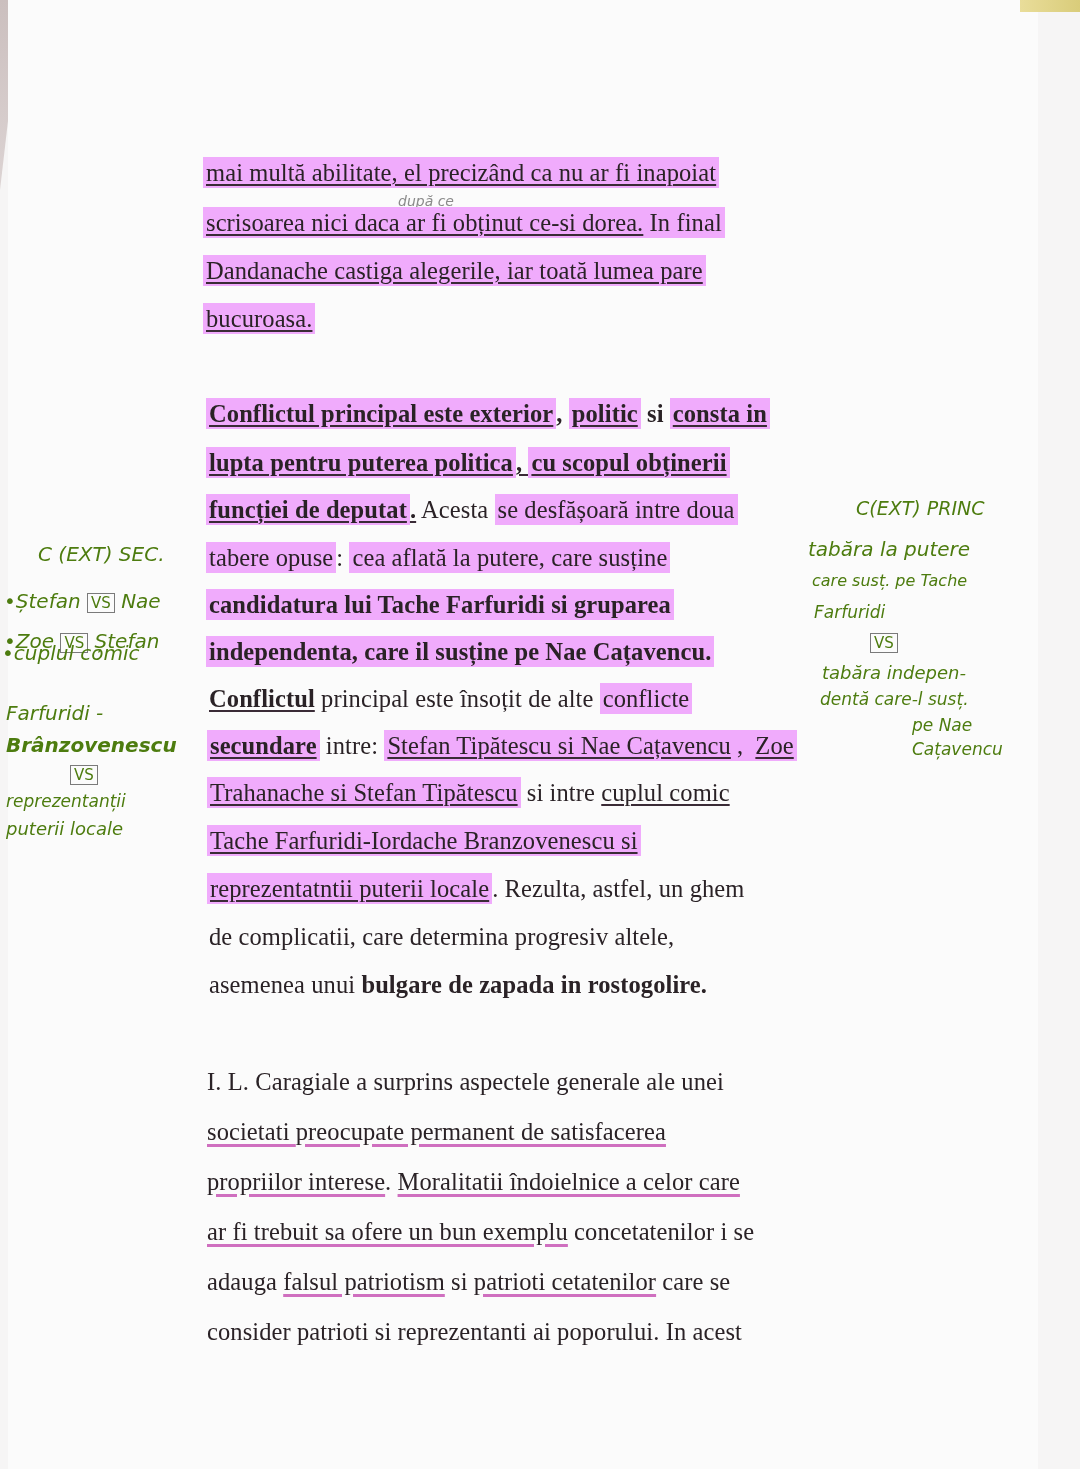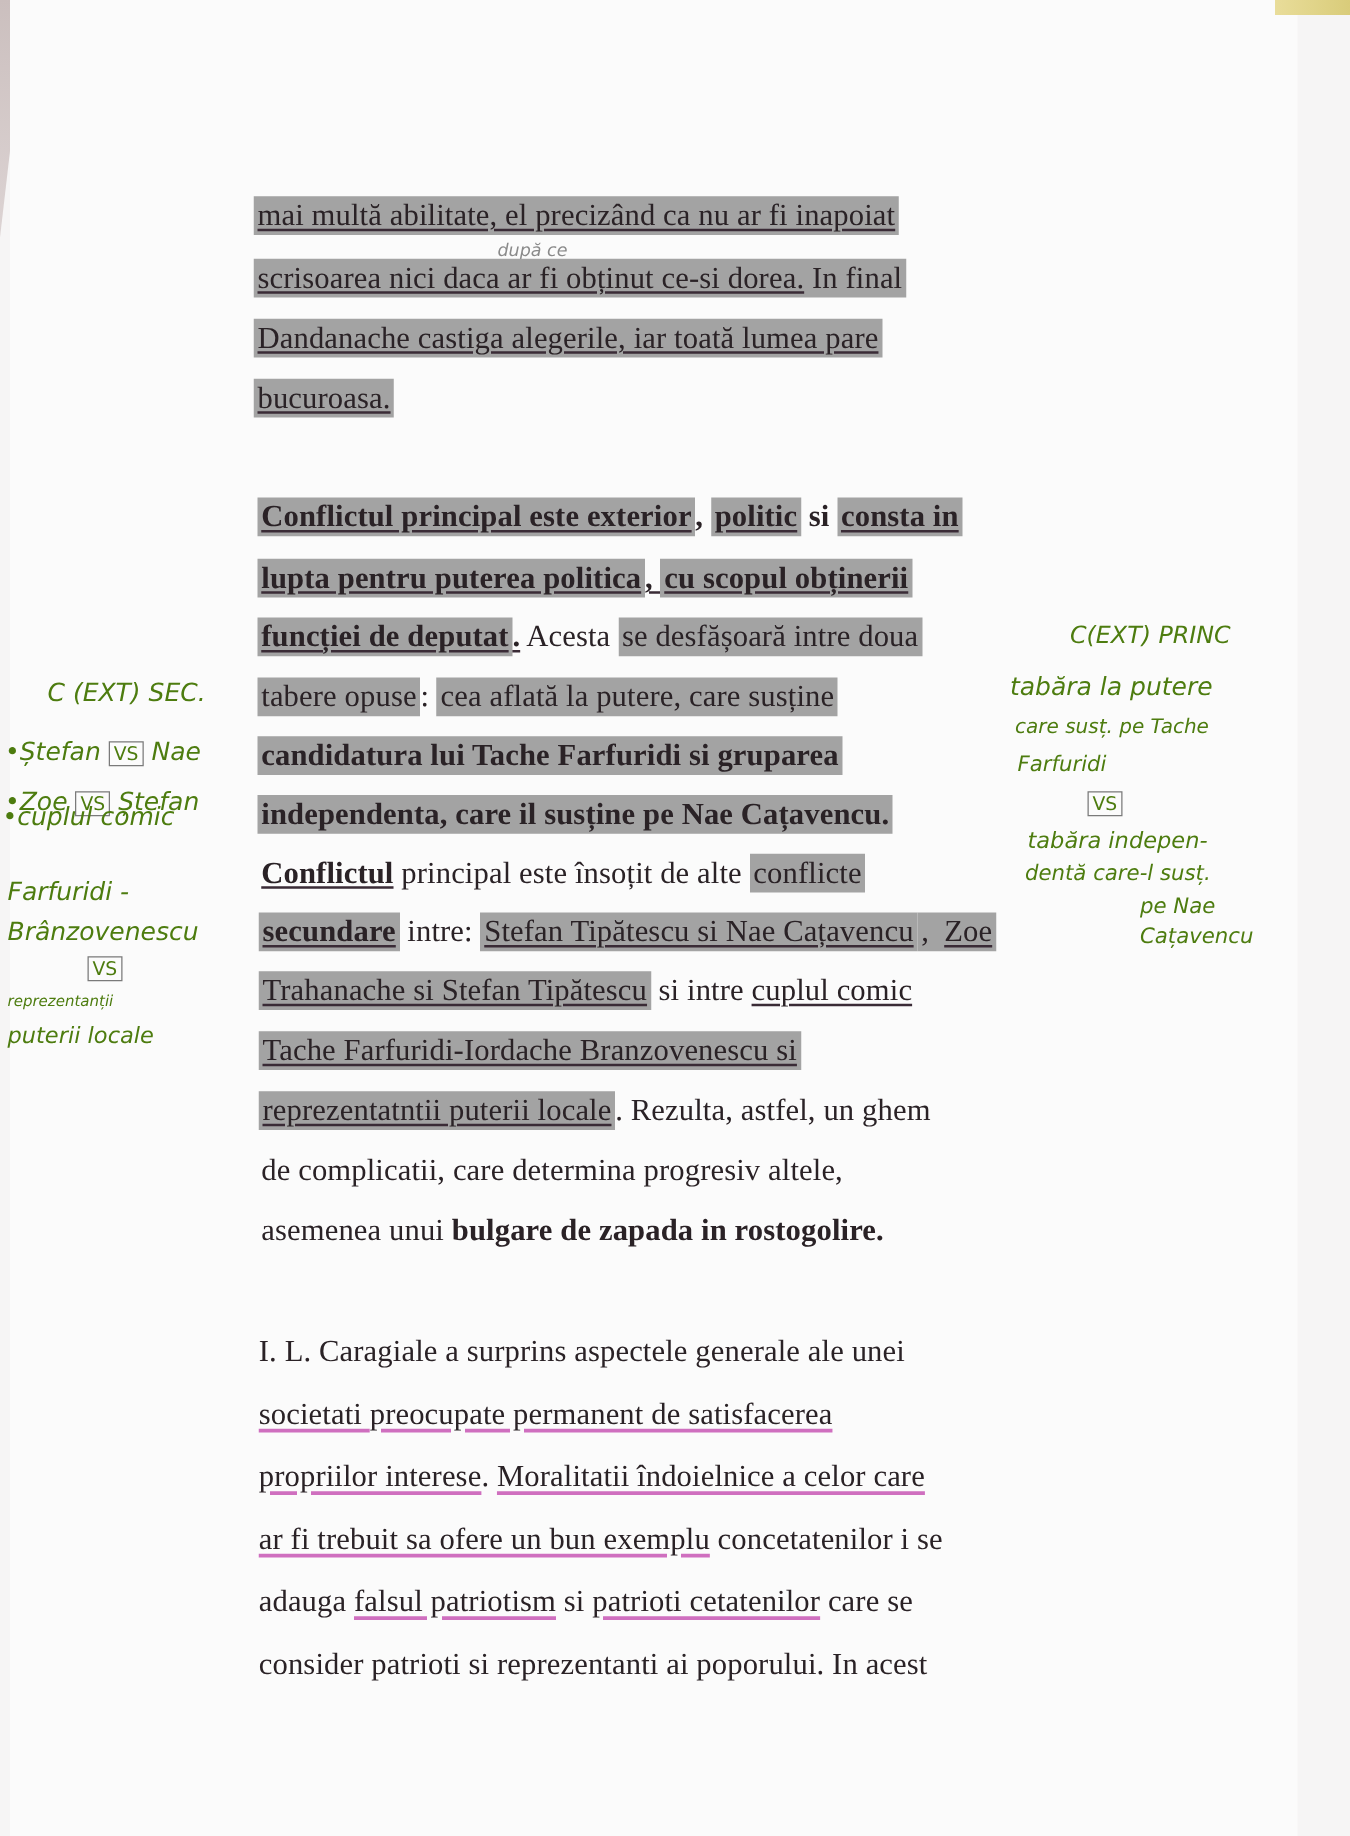--- a/index.html
+++ b/index.html
@@ -18,21 +18,21 @@
     background:linear-gradient(90deg,#e9dd9a,#d9cc7a);
   }
   .page {
     position:absolute; left:8px; top:0; width:1030px; height:1469px;
     background:#fbfbfb;
   }
   .line {
     position:absolute; font-size:24.5px; line-height:34px; color:#2a2226;
     white-space:nowrap; font-family:"Liberation Serif", serif; letter-spacing:0.1px;
   }
-  .hl { background:#a3a3a3; padding:2px 3px; box-decoration-break:clone; }
+  .hl { background:#f0abfc; padding:2px 3px; box-decoration-break:clone; }
   .u { text-decoration:underline; text-decoration-thickness:2px; text-underline-offset:3px; text-decoration-color:#3a2b36; }
   .up { text-decoration:underline; text-decoration-thickness:3px; text-underline-offset:4px; text-decoration-color:#cf6fbf; }
   .b { font-weight:bold; }
   .note {
     position:absolute; font-family:"DejaVu Sans", sans-serif; color:#4d7c0f;
     font-size:20px; line-height:22px; white-space:nowrap; font-style:italic;
   }
   .vs {
     display:inline-block; border:1.5px solid #7a7a7a; padding:0 3px; font-size:15px; line-height:18px; font-style:normal;
   }
@@ -124,23 +124,23 @@
   <span class="vs">VS</span>
   <span>Nae</span>
 </div>
 <div class="note" style="left:4px;top:630px;">
   <span>•Zoe</span>
   <span class="vs">VS</span>
   <span>Ștefan</span>
 </div>
 <div class="note" style="left:2px;top:642px;">•cuplul comic</div>
 <div class="note" style="left:6px;top:702px;">Farfuridi -</div>
-<div class="note" style="left:6px;top:734px;">Brânzovenescu</div>
+<div class="note" style="left:6px;top:734px;font-weight:bold;">Brânzovenescu</div>
 <div class="note" style="left:70px;top:762px;"><span class="vs">VS</span></div>
-<div class="note" style="left:6px;top:790px;font-size:12px;">reprezentanții</div>
+<div class="note" style="left:6px;top:790px;font-size:17px;">reprezentanții</div>
 <div class="note" style="left:6px;top:818px;font-size:18px;">puterii locale</div>
 
 <div class="note" style="left:856px;top:497px;font-size:19px;">C(EXT) PRINC</div>
 <div class="note" style="left:808px;top:538px;font-size:20px;">tabăra la putere</div>
 <div class="note" style="left:812px;top:570px;font-size:16px;">care susț. pe Tache</div>
 <div class="note" style="left:814px;top:601px;font-size:17px;">Farfuridi</div>
 <div class="note" style="left:870px;top:630px;"><span class="vs">VS</span></div>
 <div class="note" style="left:822px;top:662px;font-size:18px;text-align:right;">tabăra indepen-</div>
 <div class="note" style="left:820px;top:688px;font-size:17px;">dentă care-l susț.</div>
 <div class="note" style="left:912px;top:714px;font-size:17px;">pe Nae</div>

